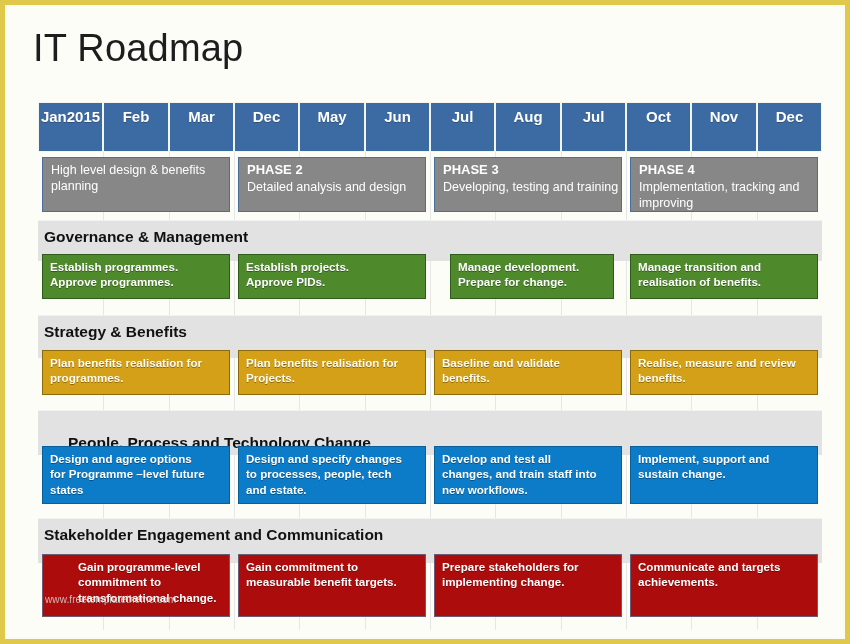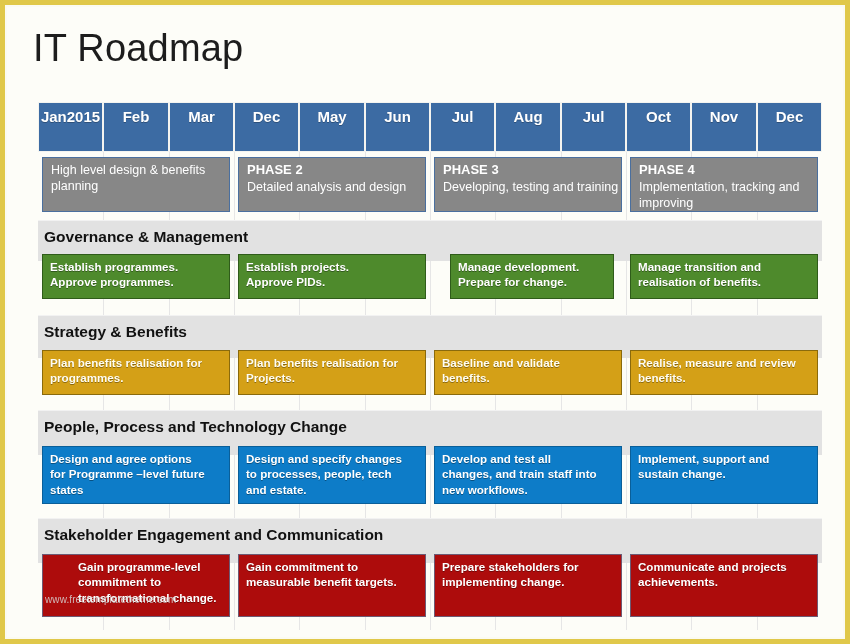--- a/index.html
+++ b/index.html
@@ -241,21 +241,21 @@
             <span>Baseline  and validate</span>
             <span>benefits.</span>
           </div>
           <div class="task" title="Realise, measure and review benefits." style="left: 592px; width: 188px; top: 35px; height: 45px;">
             <span>Realise, measure  and review</span>
             <span>benefits.</span>
           </div>
         </div>
         <div class="lane lane-ppt" style="top: 308px; height: 108px;">
           <div class="lane-band" style="height: 44px;"></div>
-          <div class="lane-title" style="top: 8px;">People, Process and Technology Change</div>
+          <div class="lane-title" style="top: 24px; margin-left: 24px;">People, Process and Technology Change</div>
           <div class="task" title="Design and agree options for Programme –level future states" style="left: 4px; width: 188px; top: 36px; height: 58px;">
             <span>Design and agree options</span>
             <span>for Programme –level future</span>
             <span>states</span>
           </div>
           <div class="task" title="Design and specify changes to processes, people, tech and estate." style="left: 200px; width: 188px; top: 36px; height: 58px;">
             <span>Design and specify changes</span>
             <span>to processes, people, tech</span>
             <span>and estate.</span>
           </div>
@@ -279,21 +279,21 @@
           </div>
           <div class="task" title="Gain commitment to measurable benefit targets." style="left: 200px; width: 188px; top: 36px; height: 63px;">
             <span>Gain commitment  to</span>
             <span>measurable  benefit targets.</span>
           </div>
           <div class="task" title="Prepare stakeholders for implementing change." style="left: 396px; width: 188px; top: 36px; height: 63px;">
             <span>Prepare stakeholders  for</span>
             <span>implementing  change.</span>
           </div>
           <div class="task" title="Communicate and sustain achievements." style="left: 592px; width: 188px; top: 36px; height: 63px;">
-            <span>Communicate  and projects</span>
+            <span>Communicate  and targets</span>
             <span>achievements.</span>
           </div>
         </div>
       </div>
 
   </div>
 
   <div id="watermark">www.freetemplatetheme.com</div>
 </div>
 

